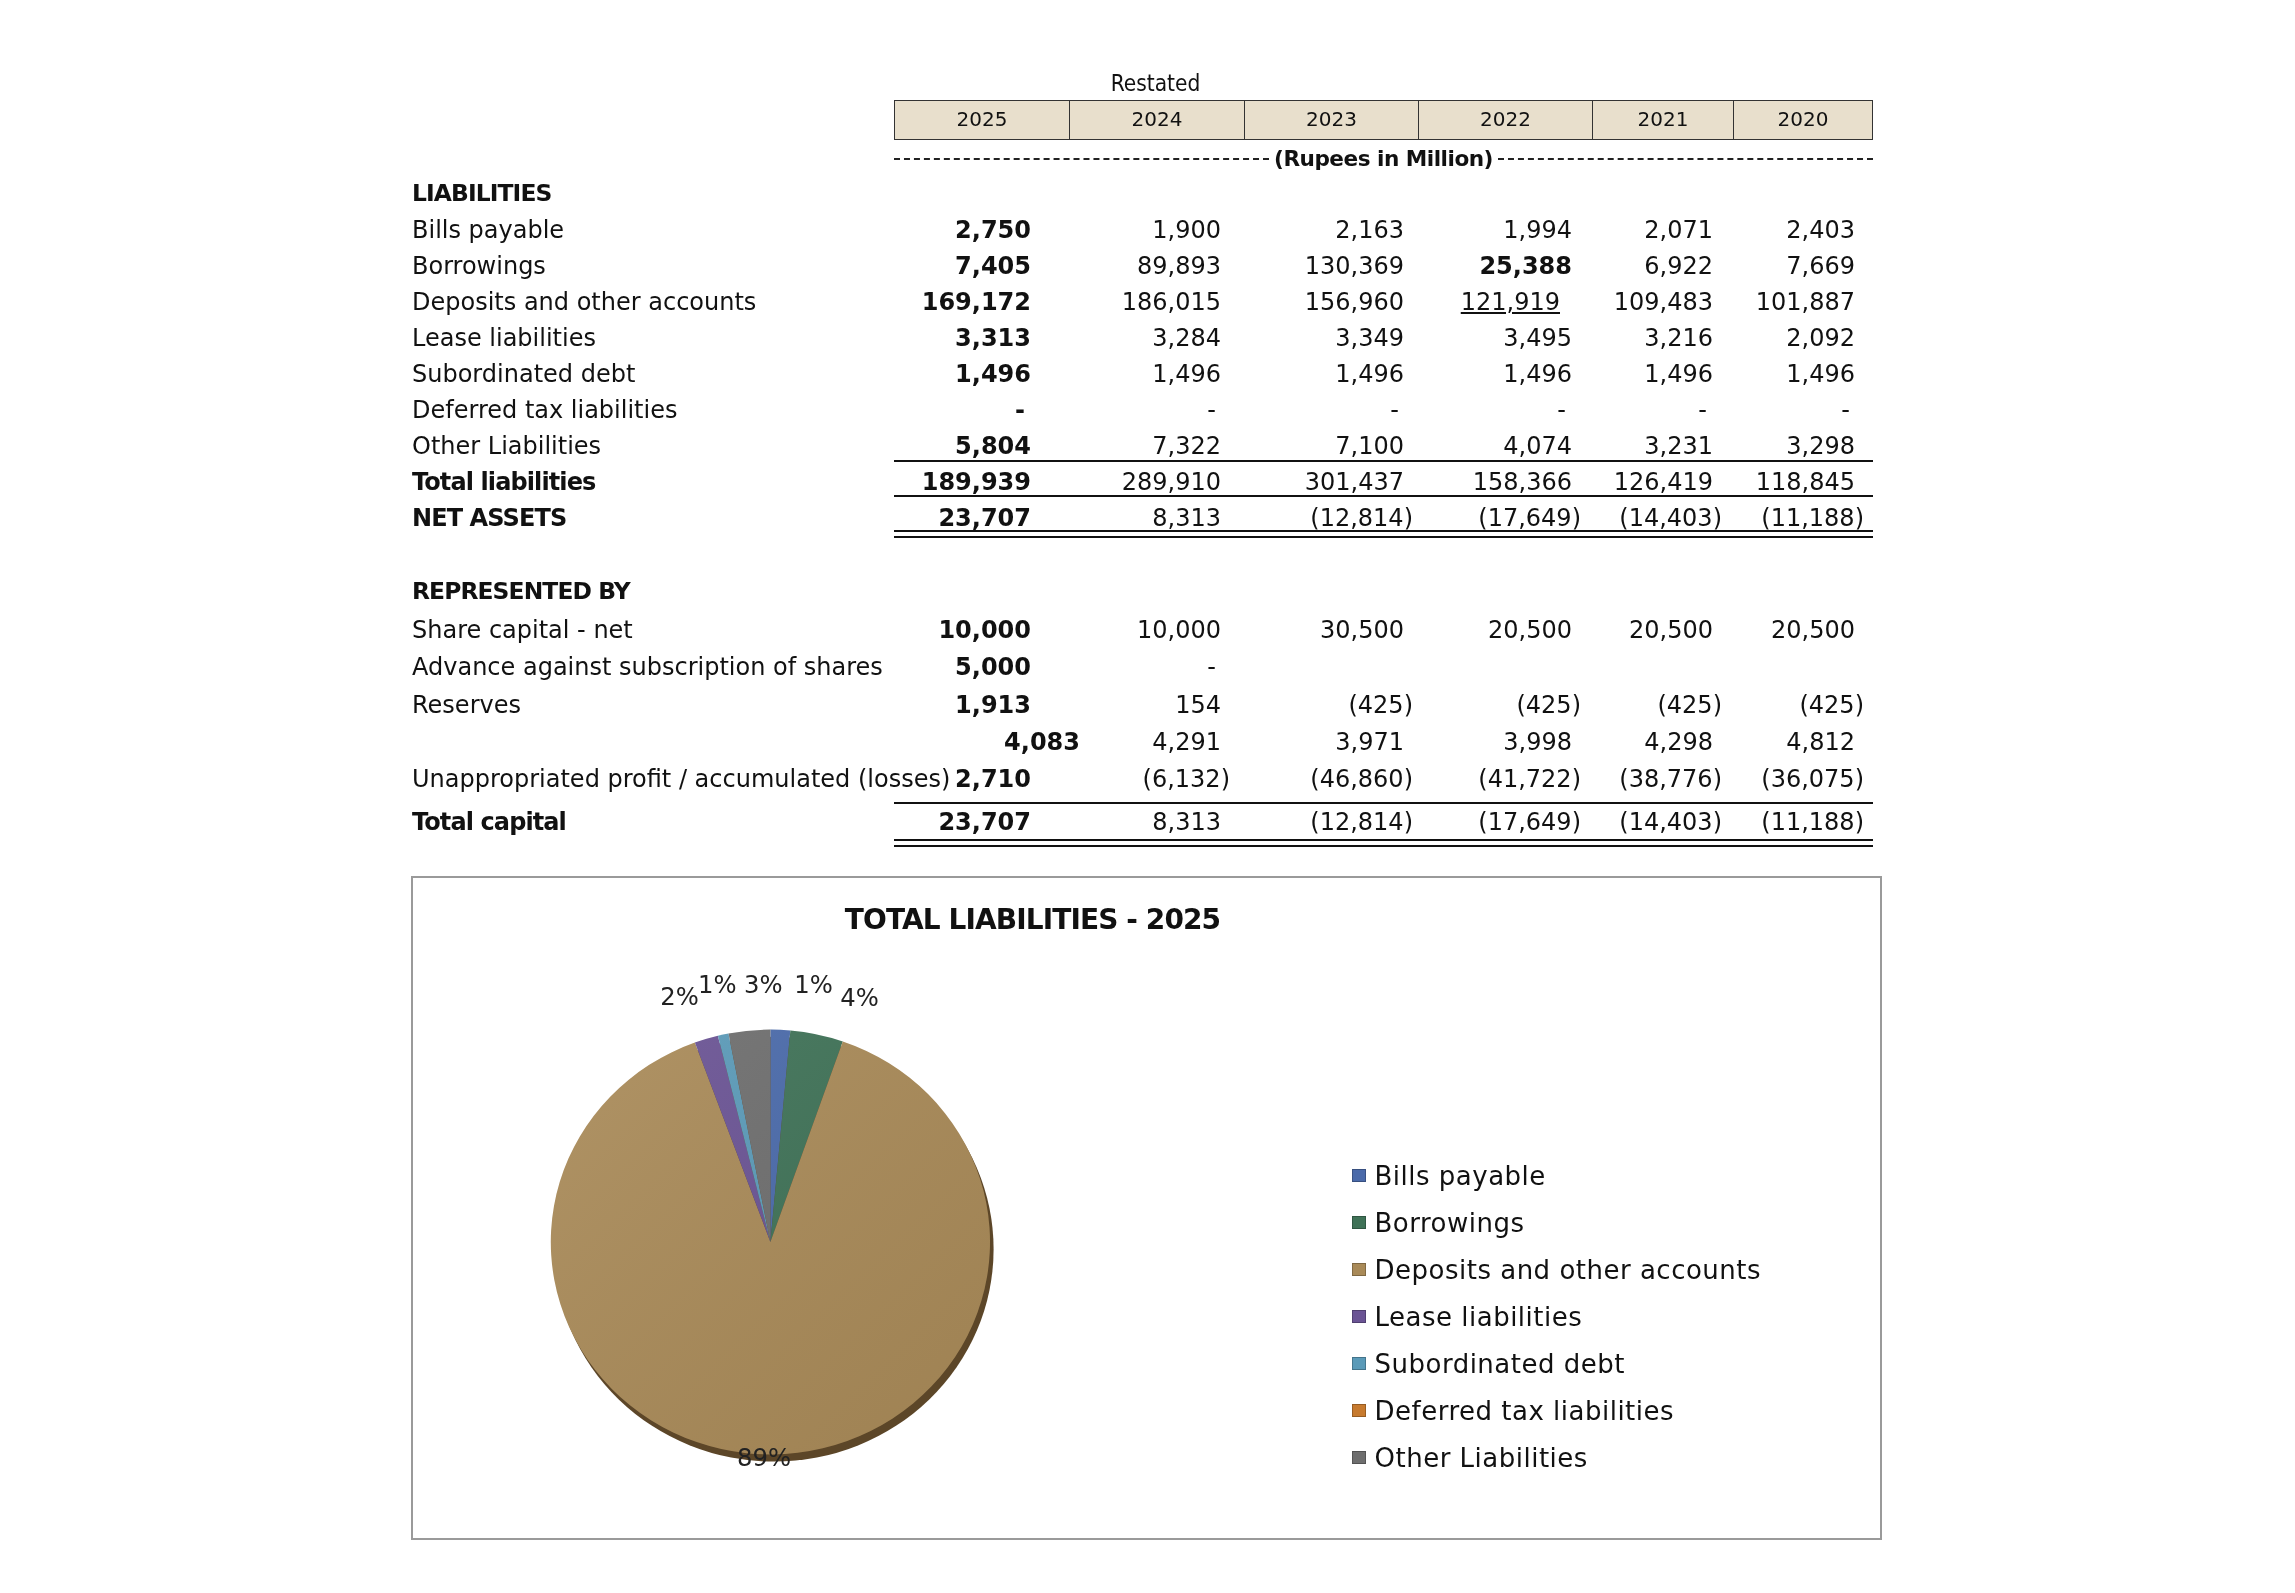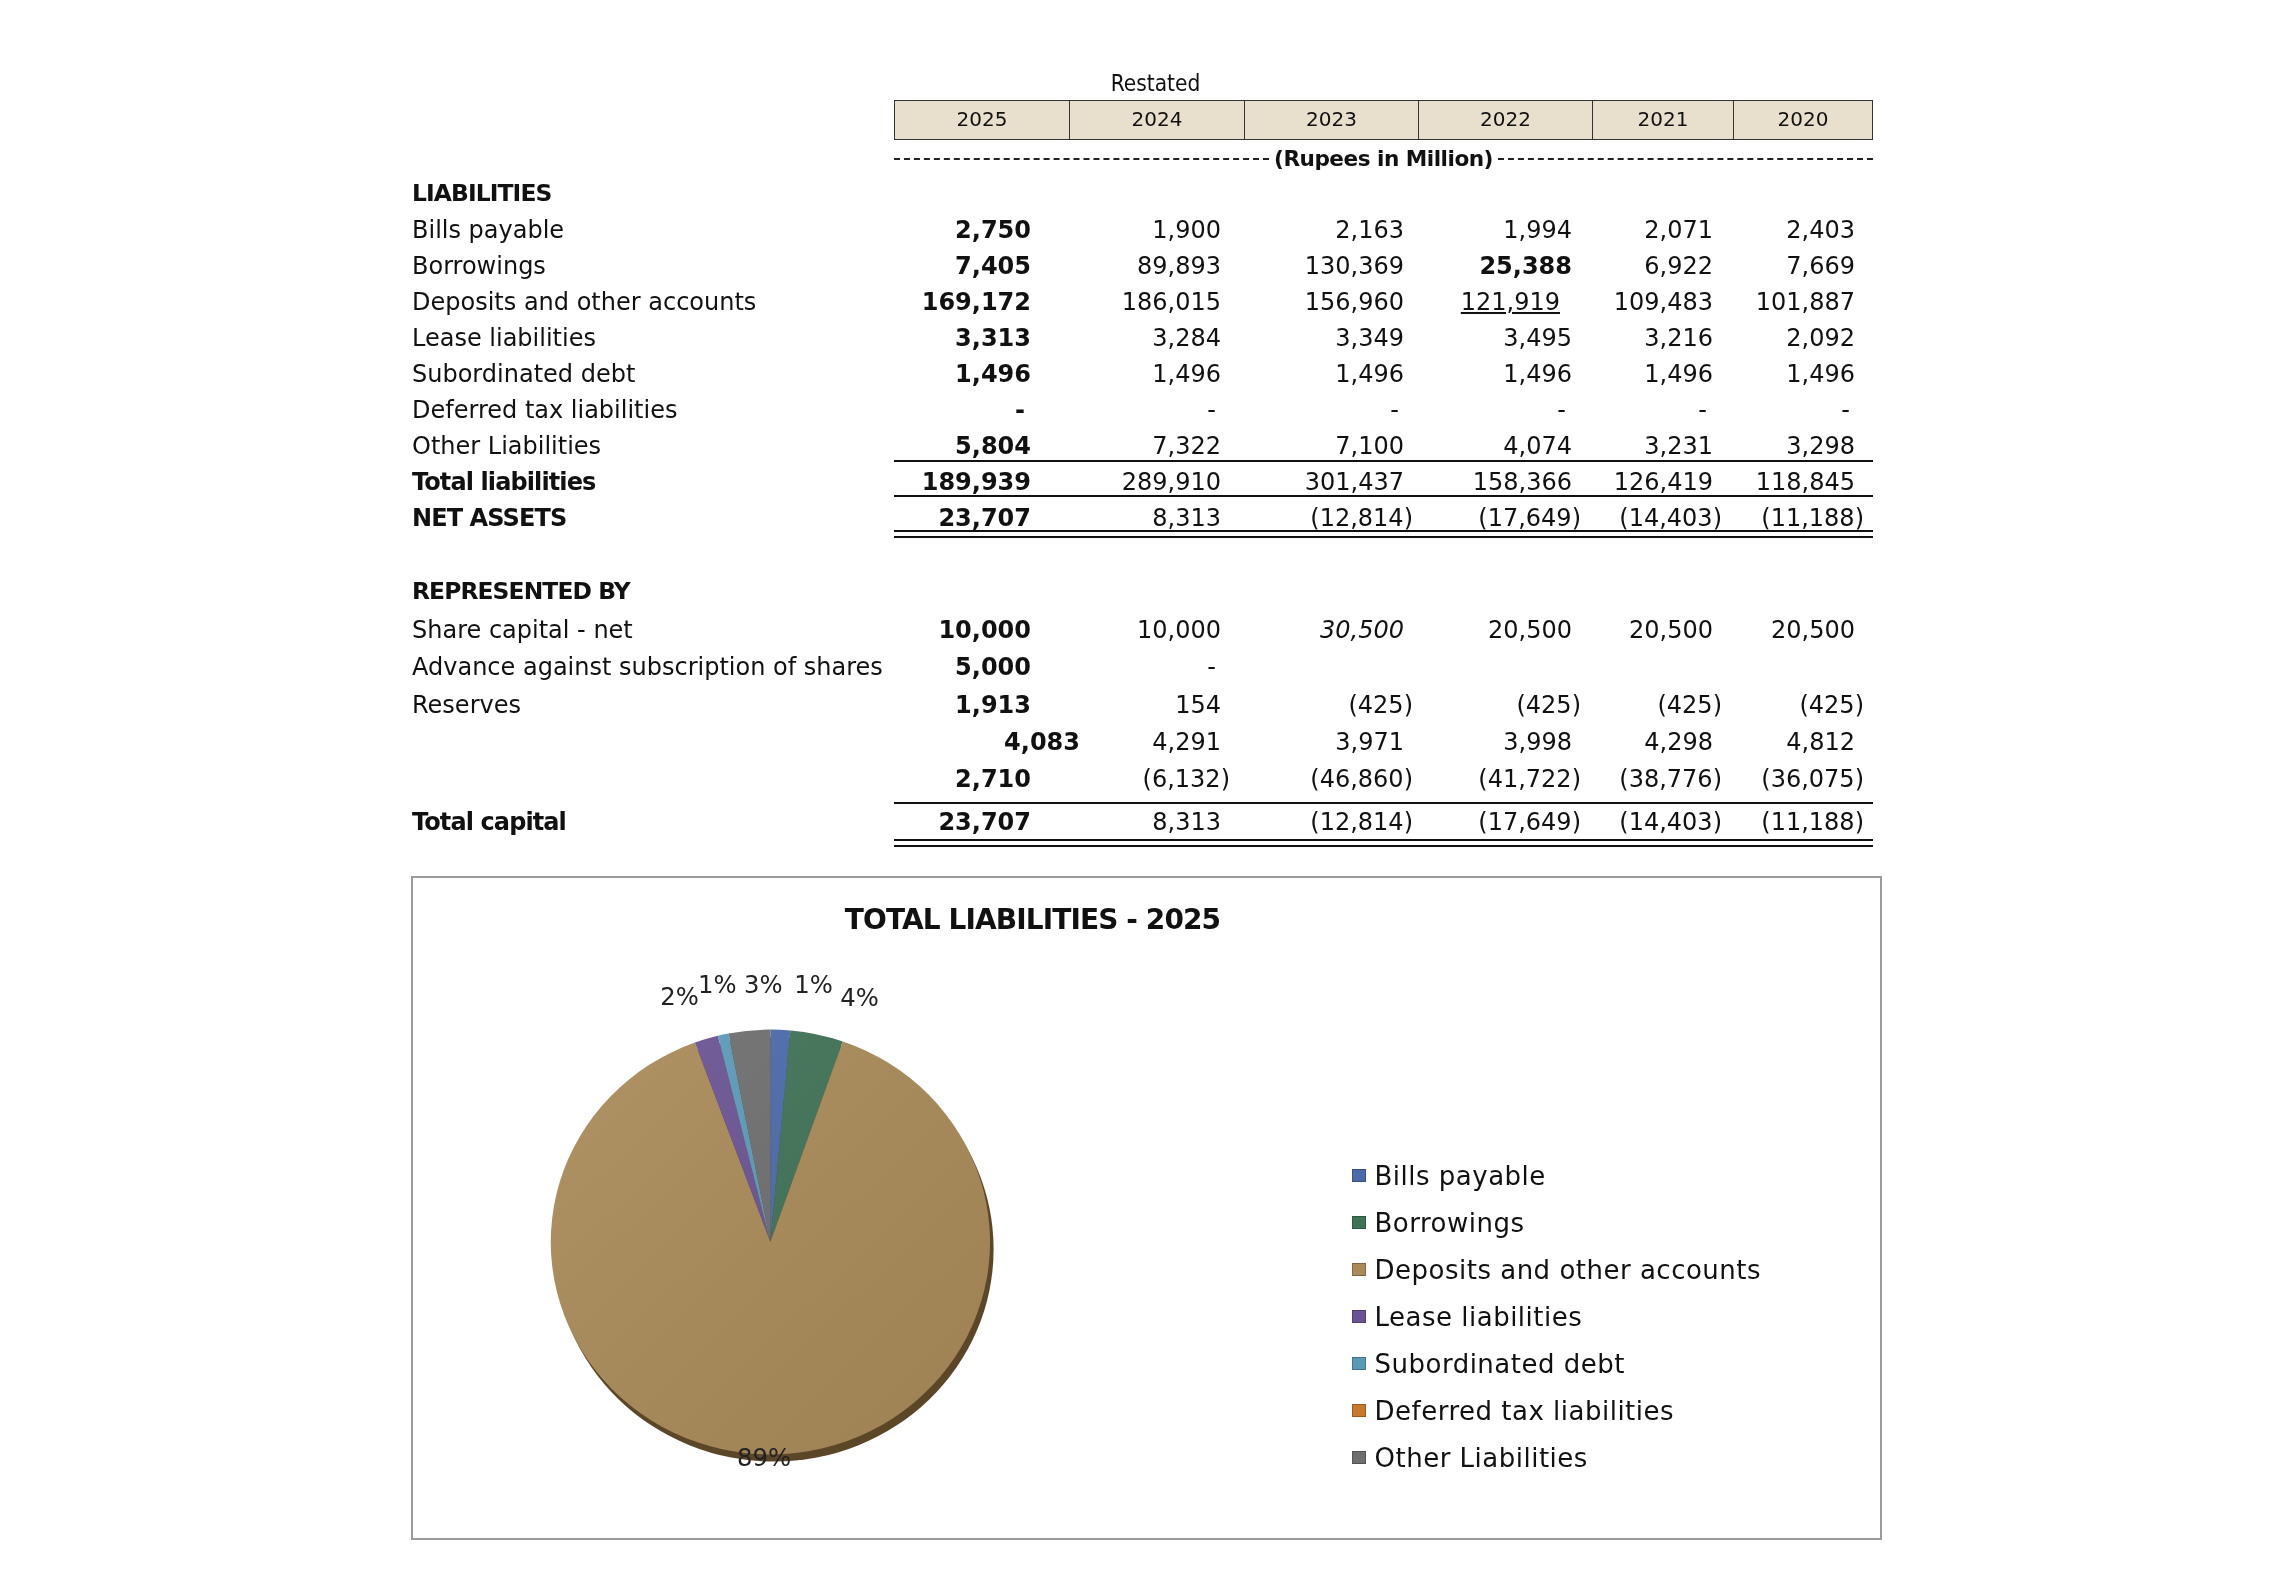--- a/index.html
+++ b/index.html
@@ -139,21 +139,21 @@
       <span class="val" style="right: 152px;">(14,403)</span>
       <span class="val" style="right: 10px;">(11,188)</span>
     </div>
     <div class="row" style="top: 573px;">
       <span class="label sec">REPRESENTED BY</span>
     </div>
     <div class="row" style="top: 612px;">
       <span class="label">Share capital - net</span>
       <span class="val bold" style="right: 843px;">10,000</span>
       <span class="val" style="right: 653px;">10,000</span>
-      <span class="val" style="right: 470px; font-style: italic;">30,500</span>
+      <span class="val" style="right: 470px;">30,500</span>
       <span class="val" style="right: 302px;">20,500</span>
       <span class="val" style="right: 161px;">20,500</span>
       <span class="val" style="right: 19px;">20,500</span>
     </div>
     <div class="row" style="top: 649px;">
       <span class="label">Advance against subscription of shares</span>
       <span class="val bold" style="right: 843px;">5,000</span>
       <span class="val" style="right: 658px;">-</span>
       <span class="val" style="right: 470px;"></span>
       <span class="val" style="right: 302px;"></span>
@@ -171,20 +171,21 @@
     </div>
     <div class="row" style="top: 724px;">
       <span class="val bold" style="right: 794px;">4,083</span>
       <span class="val" style="right: 653px;">4,291</span>
       <span class="val" style="right: 470px;">3,971</span>
       <span class="val" style="right: 302px;">3,998</span>
       <span class="val" style="right: 161px;">4,298</span>
       <span class="val" style="right: 19px;">4,812</span>
     </div>
     <div class="row" style="top: 761px;">
+      <span class="label">Unappropriated profit / accumulated (losses)</span>
       <span class="val bold" style="right: 843px;">2,710</span>
       <span class="val" style="right: 644px;">(6,132)</span>
       <span class="val" style="right: 461px;">(46,860)</span>
       <span class="val" style="right: 293px;">(41,722)</span>
       <span class="val" style="right: 152px;">(38,776)</span>
       <span class="val" style="right: 10px;">(36,075)</span>
     </div>
     <div class="row tot" style="top: 804px;">
       <span class="label">Total capital</span>
       <span class="val bold" style="right: 843px;">23,707</span>

